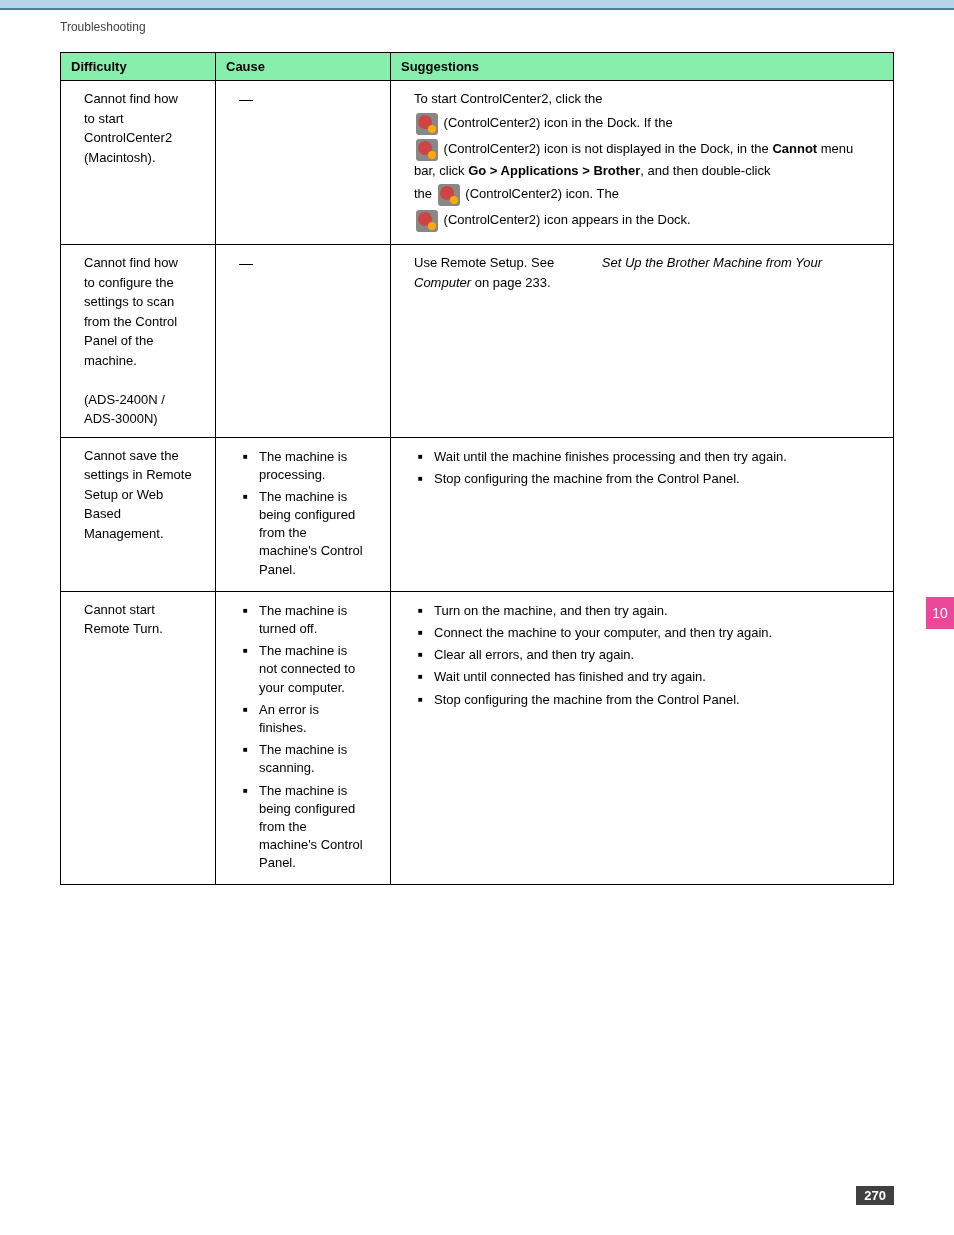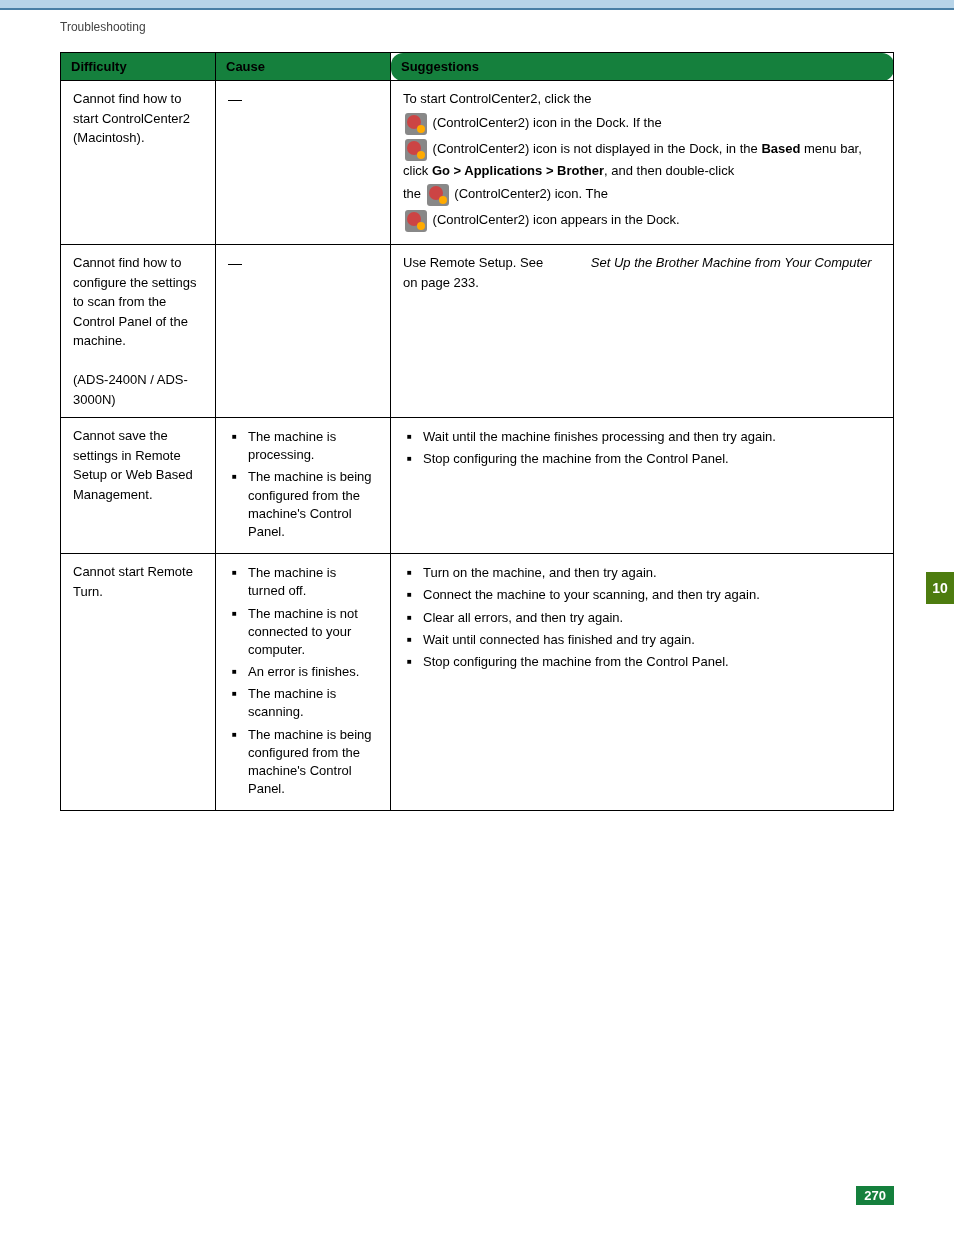--- a/index.html
+++ b/index.html
@@ -37,47 +37,46 @@
       padding: 10px 60px 40px 60px;
     }
 
     .main-table {
       width: 100%;
       border-collapse: collapse;
       border: 1px solid #000;
     }
 
     .main-table th {
-      background: #15803d;
+      background: #86efac;
       font-weight: bold;
       font-size: 13px;
       padding: 6px 10px;
       border: 1px solid #000;
       text-align: left;
     }
 
     .main-table td {
       border: 1px solid #000;
-      padding: 8px 12px;
+      padding: 8px 23px;
       vertical-align: top;
       font-size: 13px;
       line-height: 1.5;
     }
 
     .difficulty-col {
       width: 155px;
     }
 
     .cause-col {
       width: 175px;
     }
 
     .suggestions-col {
       width: auto;
-      border-radius: 12px;
     }
 
     .bullet-list {
       list-style: none;
       padding: 0;
       margin: 2px;
     }
 
     .bullet-list li {
       padding-left: 18px;
@@ -143,41 +142,41 @@
 
     .suggestions-inline p {
       margin-bottom: 4px;
       line-height: 1.5;
     }
 
     .chapter-tab {
       position: absolute;
       right: 0;
       width: 28px;
-      background: #4d7c0f;
+      background: #ec4899;
       color: white;
       font-size: 14px;
-      font-weight: bold;
+      font-weight: normal;
       text-align: center;
       padding: 8px 0;
-      top: 572px;
+      top: 597px;
     }
 
     .footer-area {
       position: absolute;
       bottom: 30px;
       right: 60px;
       font-size: 13px;
       display: flex;
       align-items: center;
       gap: 8px;
     }
 
     .page-number-box {
-      background: #15803d;
+      background: #404040;
       color: white;
       padding: 2px 8px;
       font-size: 13px;
       font-weight: bold;
     }
   </style>
 </head>
 <body>
 
 <div class="top-bar"></div>
@@ -207,21 +206,21 @@
         </td>
         <td class="suggestions-col">
           <div class="suggestions-inline">
             <p>To start ControlCenter2, click the</p>
             <p>
               <span class="icon-cc2"></span>
               (ControlCenter2) icon in the Dock. If the
             </p>
             <p>
               <span class="icon-cc2"></span>
-              (ControlCenter2) icon is not displayed in the Dock, in the <span class="bold">Based</span> menu bar, click <span class="bold">Go &gt; Applications &gt; Brother</span>, and then double-click
+              (ControlCenter2) icon is not displayed in the Dock, in the <span class="bold">Cannot</span> menu bar, click <span class="bold">Go &gt; Applications &gt; Brother</span>, and then double-click
             </p>
             <p>
               the <span class="icon-cc2"></span> (ControlCenter2) icon. The
             </p>
             <p>
               <span class="icon-cc2"></span>
               (ControlCenter2) icon appears in the Dock.
             </p>
           </div>
         </td>
@@ -268,21 +267,21 @@
             <li>The machine is turned off.</li>
             <li>The machine is not connected to your computer.</li>
             <li>An error is finishes.</li>
             <li>The machine is scanning.</li>
             <li>The machine is being configured from the machine's Control Panel.</li>
           </ul>
         </td>
         <td class="suggestions-col">
           <ul class="bullet-list">
             <li>Turn on the machine, and then try again.</li>
-            <li>Connect the machine to your scanning, and then try again.</li>
+            <li>Connect the machine to your computer, and then try again.</li>
             <li>Clear all errors, and then try again.</li>
             <li>Wait until connected has finished and try again.</li>
             <li>Stop configuring the machine from the Control Panel.</li>
           </ul>
         </td>
       </tr>
     </tbody>
   </table>
 </div>
 

